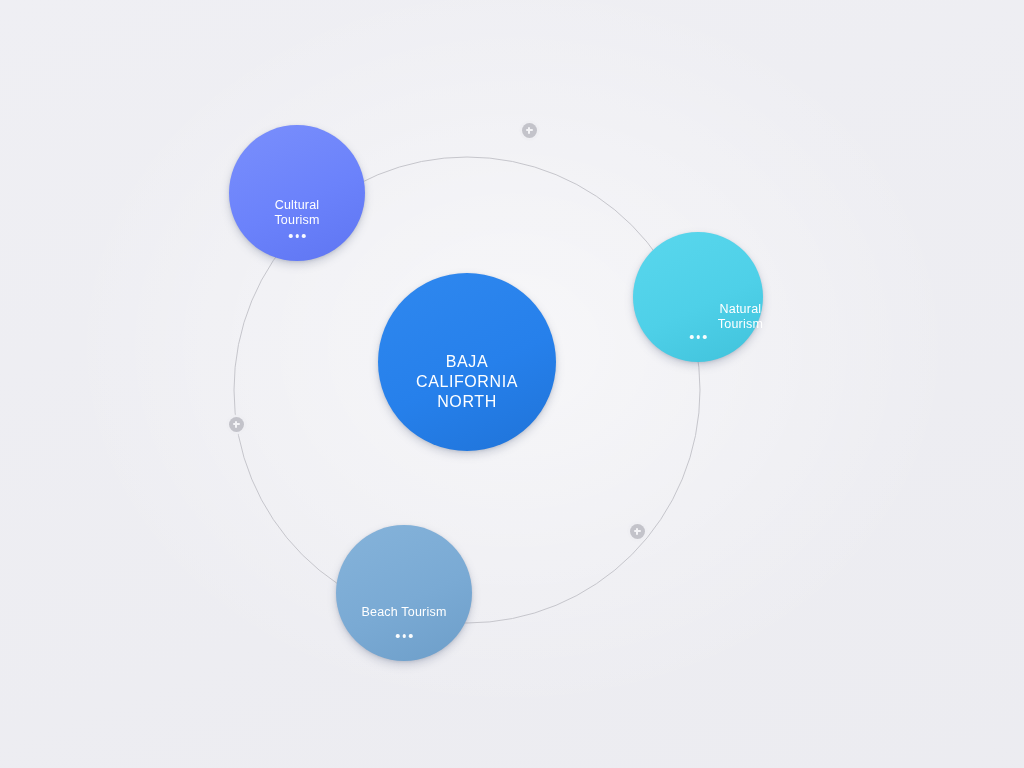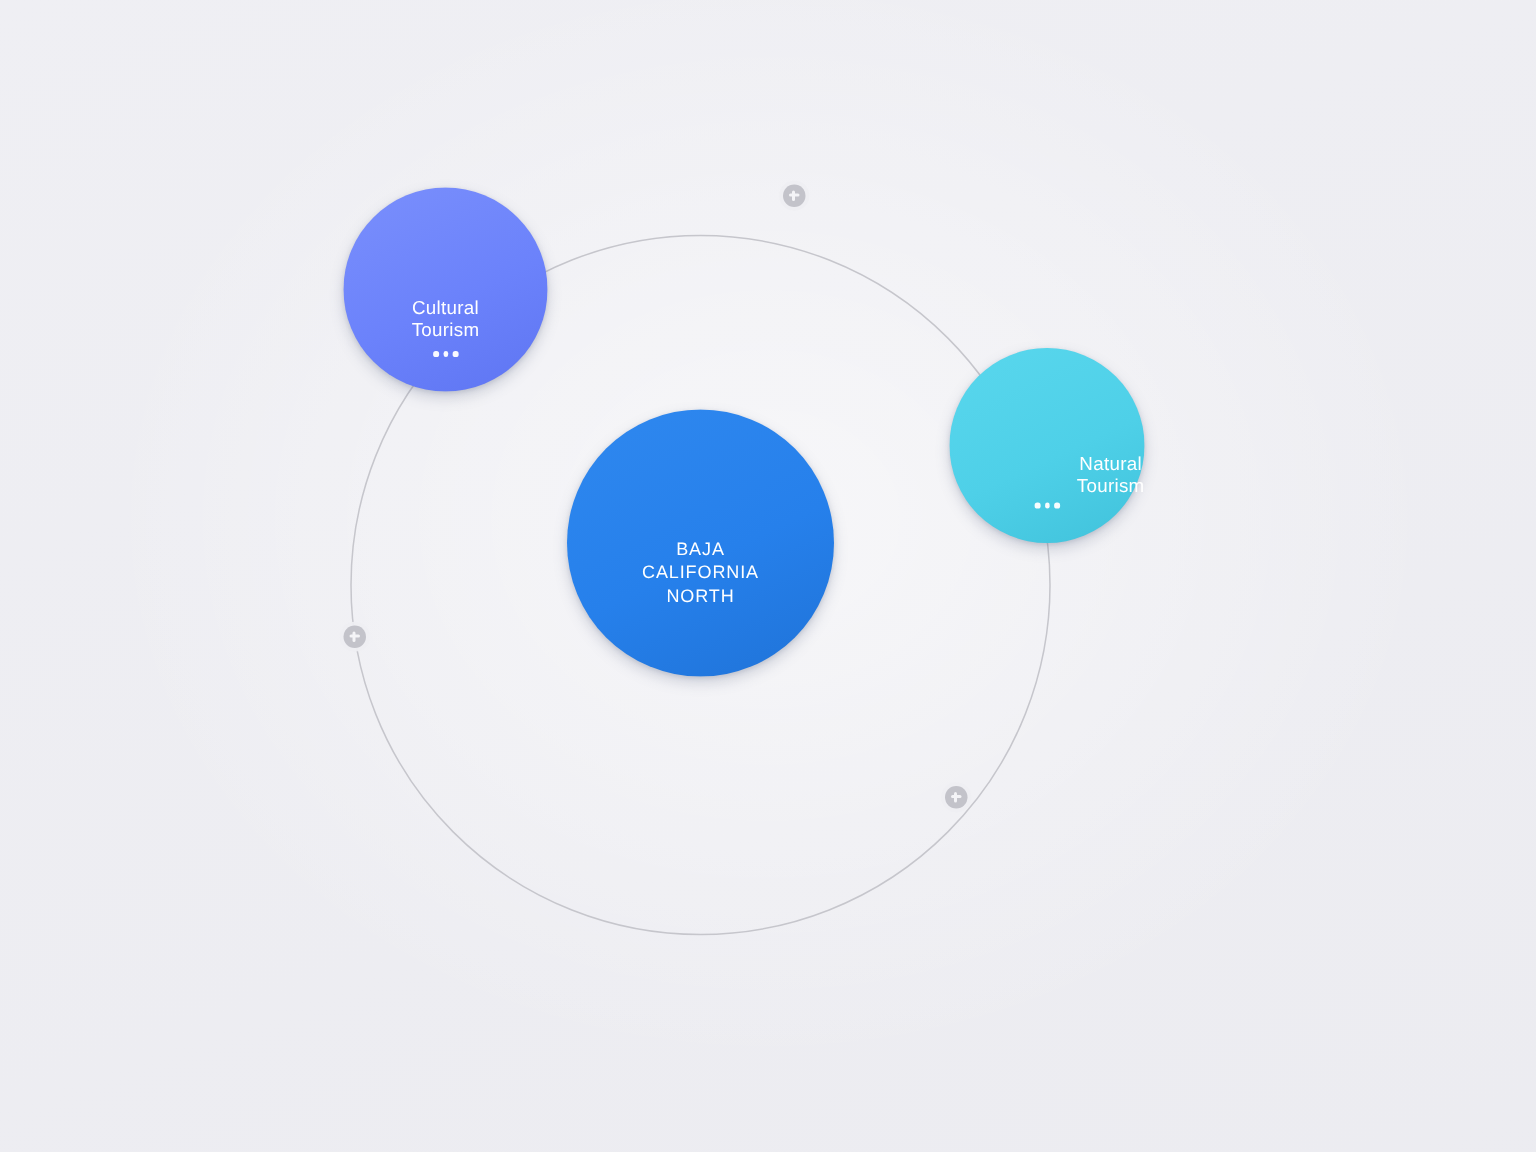--- a/index.html
+++ b/index.html
@@ -64,21 +64,21 @@
     white-space: pre-line;
     pointer-events: none;
     margin-top: 40px;
   }
 
   .node-center {
     background: #2680eb;
     background-image: linear-gradient(155deg, #2f88ef 0%, #2680eb 55%, #1f73d8 100%);
   }
   .node-center .label {
-    font-size: 12px;
+    font-size: 16px;
     line-height: 1.26;
     letter-spacing: 0.6px;
   }
 
   .node-cultural {
     background: #6b82fb;
     background-image: linear-gradient(155deg, #7a8ffc 0%, #6b82fb 55%, #5e75f2 100%);
   }
   .node-natural {
     background: #4ed0e8;
@@ -165,20 +165,28 @@
   <div class="node node-satellite node-natural" id="node-natural" style="left: 633px; top: 232px; width: 130px; height: 130px; justify-content: flex-end;">
     <span class="label">Natural
 Tourism</span>
     <span class="dots-menu" id="dots-natural" style="top: 98px;">
       <i></i>
       <i></i>
       <i></i>
     </span>
   </div>
 
+  <div class="node node-satellite node-beach" id="node-beach" style="left: 336px; top: 525px; width: 136px; height: 136px;">
+    <span class="label">Beach Tourism</span>
+    <span class="dots-menu" id="dots-beach" style="top: 104px;">
+      <i></i>
+      <i></i>
+      <i></i>
+    </span>
+  </div>
 
   <div class="plus-handle" id="plus-top" style="left: 529px; top: 130px;">
     <span class="bar-h"></span>
     <span class="bar-v"></span>
   </div>
   <div class="plus-handle" id="plus-left" style="left: 236px; top: 424px;">
     <span class="bar-h"></span>
     <span class="bar-v"></span>
   </div>
   <div class="plus-handle" id="plus-bottom-right" style="left: 637px; top: 531px;">

